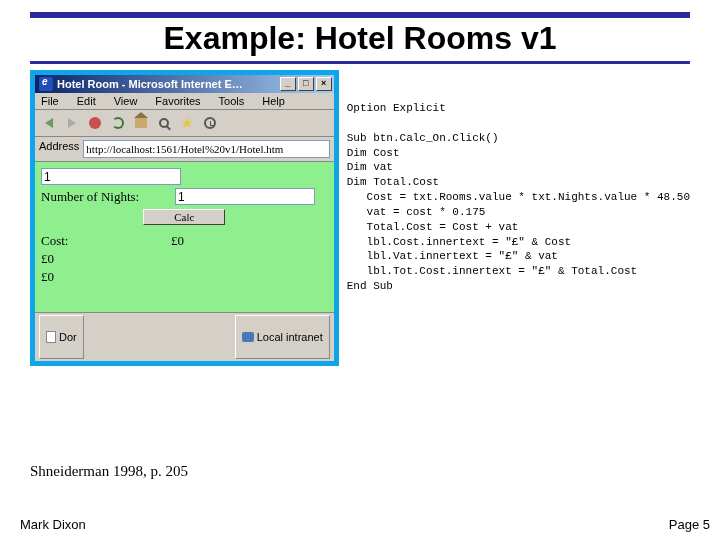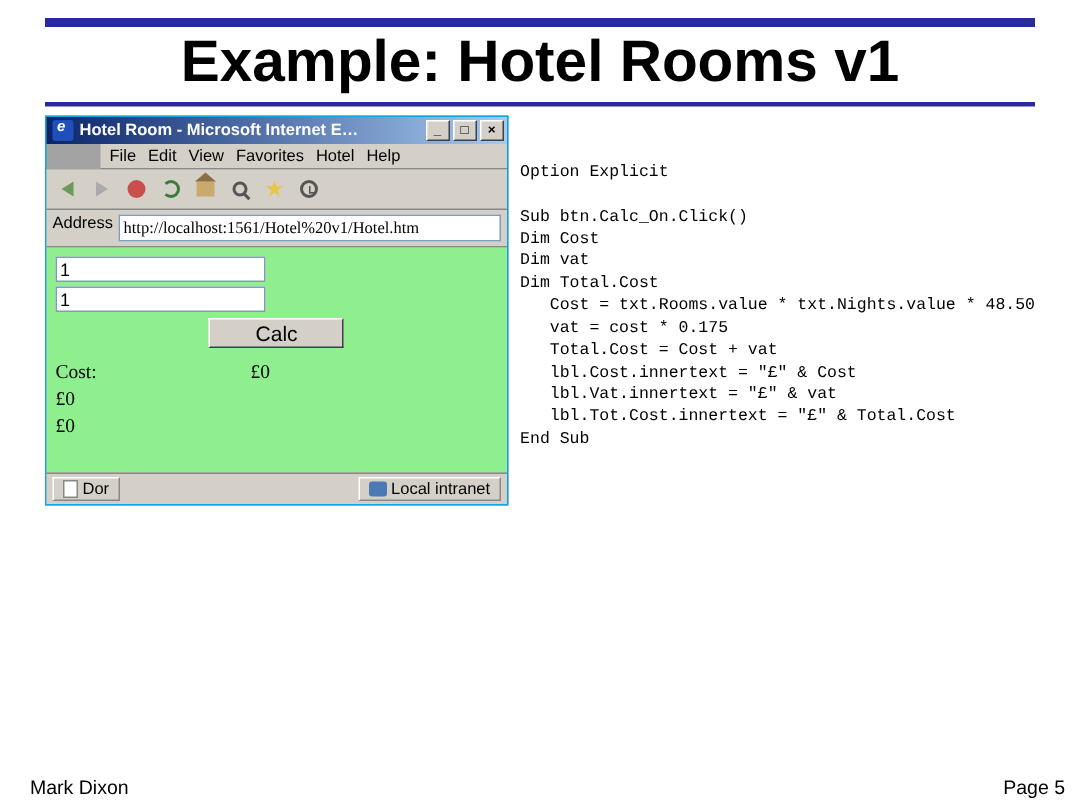--- a/index.html
+++ b/index.html
@@ -7,32 +7,32 @@
     margin: 0;
     width: 720px;
     height: 540px;
     background: #fff;
     font-family: Arial, sans-serif;
     position: relative;
     overflow: hidden;
   }
   .topbar { height: 6px; background: #2a2a9e; margin: 12px 30px 0 30px; }
   .title {
-    font-size: 39px;
+    font-size: 32px;
     font-weight: bold;
     text-align: center;
     margin: 2px 0 4px 0;
     font-family: Arial, sans-serif;
   }
   .underline { height: 3px; background: #2a2a9e; margin: 0 30px 6px 30px; }
   .content { display: flex; padding: 0 30px; gap: 8px; }
   .browser {
     width: 356px;
-    border: 1px solid #0ea5e9;
-    background: #a3a3a3;
+    border: 5px solid #0ea5e9;
+    background: #ec4899;
     font-family: Tahoma, sans-serif;
     font-size: 11px;
   }
   .titlebar {
     background: linear-gradient(to right, #0a246a, #a6caf0);
     color: #fff;
     display: flex;
     align-items: center;
     padding: 2px 2px 2px 4px;
     font-weight: bold;
@@ -41,22 +41,22 @@
   .titlebar .ie-icon { width: 14px; height: 14px; background: #1e4fbb; margin-right: 4px; border-radius: 2px; position: relative; }
   .titlebar .ie-icon::after { content: "e"; color:#fff; font-size:10px; position:absolute; left:3px; top:-1px; font-style:italic; font-weight:bold; }
   .titlebar-spacer { flex: 1; }
   .winbtn {
     width: 16px; height: 14px; background: #d4d0c8; border: 1px solid #fff;
     border-right-color: #404040; border-bottom-color: #404040;
     margin-left: 2px; font-size: 9px; line-height: 11px; text-align: center;
     color: #000;
   }
   .menubar {
-    display: flex; gap: 8px; padding: 2px 6px;
-    border-bottom: 1px solid #888; background: #d4d0c8; margin-left: 36px;
+    display: flex; gap: 18px; padding: 2px 6px;
+    border-bottom: 1px solid #888; background: #d4d0c8;
   }
   .menubar span { text-decoration: underline; }
   .menubar .menuitem { text-decoration: none; }
   .toolbar {
     display: flex; gap: 3px; padding: 3px 4px;
     border-bottom: 1px solid #888; background: #d4d0c8;
   }
   .tbtn { width: 20px; height: 20px; border: 1px solid #d4d0c8; display:flex; align-items:center; justify-content:center; }
   .arrow-left { width:0;height:0;border-top:5px solid transparent;border-bottom:5px solid transparent;border-right:8px solid #6b9b5a; }
   .arrow-right { width:0;height:0;border-top:5px solid transparent;border-bottom:5px solid transparent;border-left:8px solid #aaa; }
@@ -82,30 +82,30 @@
     font-family: "Times New Roman", serif; font-size: 13px;
   }
   .row { display: flex; align-items: center; margin-bottom: 3px; gap: 4px; }
   .row-label { width: 130px; }
   .row input {
     width: 140px; height: 17px; font-size: 12px; border: 1px solid #7f9db9;
     padding: 0 2px; background:#fff;
   }
   .calcbtn {
     display: block; margin: 4px auto 8px auto; padding: 1px 30px;
-    font-size: 14px; background:#d4d0c8; border:1px solid #404040;
-    border-top-color:#fff;border-left-color:#fff; font-family:Liberation Sans, sans-serif;
+    font-size: 11px; background:#d4d0c8; border:1px solid #404040;
+    border-top-color:#fff;border-left-color:#fff; font-family:Liberation Serif, serif;
   }
   .outrow { display:flex; margin-bottom:2px; }
   .outlabel { width:130px; }
   .statusbar {
     display:flex; background:#d4d0c8; border-top:1px solid #888;
     font-size:11px; padding:2px 4px; justify-content:space-between;
   }
-  .statusbar .cell { border:1px solid #888; border-top-color:#fff; border-left-color:#fff; padding:1px 6px; display:flex; align-items:center; gap:3px; }
+  .statusbar .cell { border:1px solid #888; border-top-color:#fff; border-left-color:#fff; padding:15px 6px; display:flex; align-items:center; gap:3px; }
   .doc-ico { width:10px;height:12px;background:#fff;border:1px solid #888; }
   .net-ico { width:12px;height:10px;background:#4a7ab5;border-radius:2px; }
   .code {
     font-family: Liberation Mono, monospace;
     font-size: 11px;
     line-height: 1.35;
     white-space: pre;
     color: #000;
     margin-top: 31px;
   }
@@ -139,21 +139,21 @@
       <span class="titlebar-spacer"></span>
       <span class="winbtn">_</span>
       <span class="winbtn">□</span>
       <span class="winbtn">×</span>
     </div>
     <div class="menubar">
       <span class="menuitem">File</span>
       <span class="menuitem">Edit</span>
       <span class="menuitem">View</span>
       <span class="menuitem">Favorites</span>
-      <span class="menuitem">Hotel</span>
+      <span class="menuitem">Tools</span>
       <span class="menuitem">Help</span>
     </div>
     <div class="toolbar">
       <span class="tbtn">
           <span class="arrow-left"></span>
         </span>
       <span class="tbtn">
           <span class="arrow-right"></span>
         </span>
       <span class="tbtn">
@@ -177,20 +177,21 @@
     </div>
     <div class="addrbar">
       <span>Address</span>
       <input value="http://localhost:1561/Hotel%20v1/Hotel.htm" style="">
     </div>
     <div class="page">
       <div class="row">
         <input value="1" style="">
       </div>
       <div class="row">
+        <span class="row-label">Number of Nights:</span>
         <input value="1" style="">
       </div>
       <button class="calcbtn">Calc</button>
       <div class="outrow">
         <span class="outlabel">Cost:</span>
         <span>£0</span>
       </div>
       <div class="outrow">
         <span>£0</span>
       </div>
@@ -220,18 +221,19 @@
 <span>   vat = cost * 0.175</span>
 <span>   Total.Cost = Cost + vat</span>
 <span>   lbl.Cost.innertext = "£" &amp; Cost</span>
 <span>   lbl.Vat.innertext = "£" &amp; vat</span>
 <span>   lbl.Tot.Cost.innertext = "£" &amp; Total.Cost</span>
 <span>End Sub</span></div>
 
 </div>
 
 <div class="bottom-text">
+  <div class="cite-line">Shneiderman 1998, p. 205</div>
 </div>
 
 <div class="footer">
   <span>Mark Dixon</span>
   <span>Page 5</span>
 </div>
 
 </body></html>

